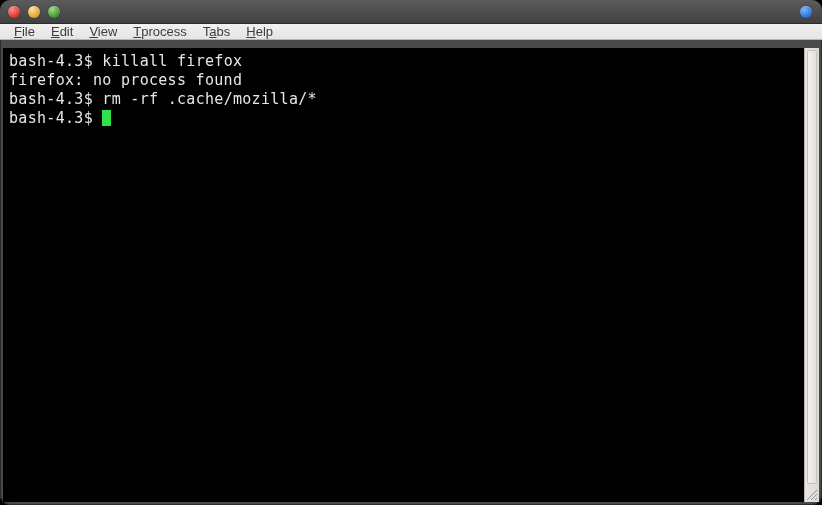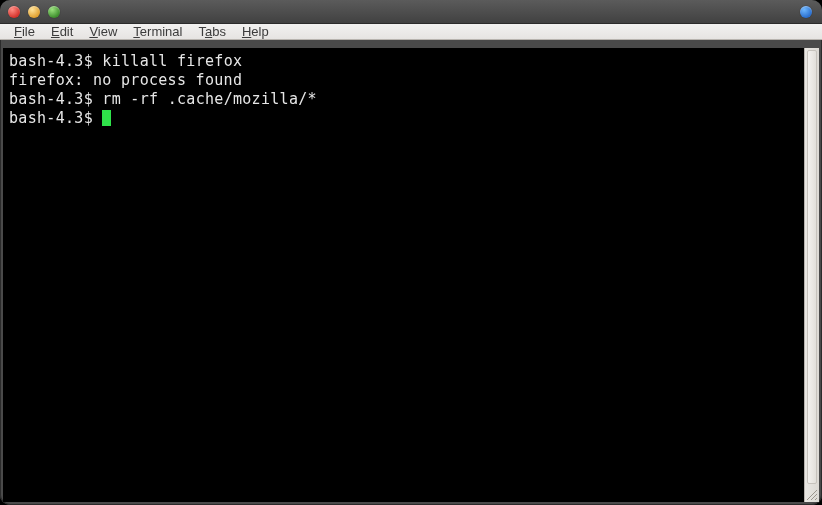--- a/index.html
+++ b/index.html
@@ -121,21 +121,21 @@
       <div class="light green"></div>
     </div>
     <div class="spacer"></div>
     <div class="collapse-dot"></div>
   </div>
 
   <div class="menubar">
     <div class="menu-item"><span class="mn">F</span><span>ile</span></div>
     <div class="menu-item"><span class="mn">E</span><span>dit</span></div>
     <div class="menu-item"><span class="mn">V</span><span>iew</span></div>
-    <div class="menu-item"><span class="mn">T</span><span>erminal</span></div>
+    <div class="menu-item"><span class="mn">T</span><span>process</span></div>
     <div class="menu-item"><span>T</span><span class="mn">a</span><span>bs</span></div>
     <div class="menu-item"><span class="mn">H</span><span>elp</span></div>
   </div>
 
   <div class="term-area">
     <div class="terminal"><span class="line"><span class="prompt">bash-4.3$</span> <span class="cmd">killall firefox</span></span><span class="line"><span class="cmd">firefox: no process found</span></span><span class="line"><span class="prompt">bash-4.3$</span> <span class="cmd">rm -rf .cache/mozilla/*</span></span><span class="line"><span class="prompt">bash-4.3$</span> <span class="cursor"></span></span></div>
 
     <div class="scrollbar">
       <div class="scroll-thumb"></div>
       <div class="resize-grip">

